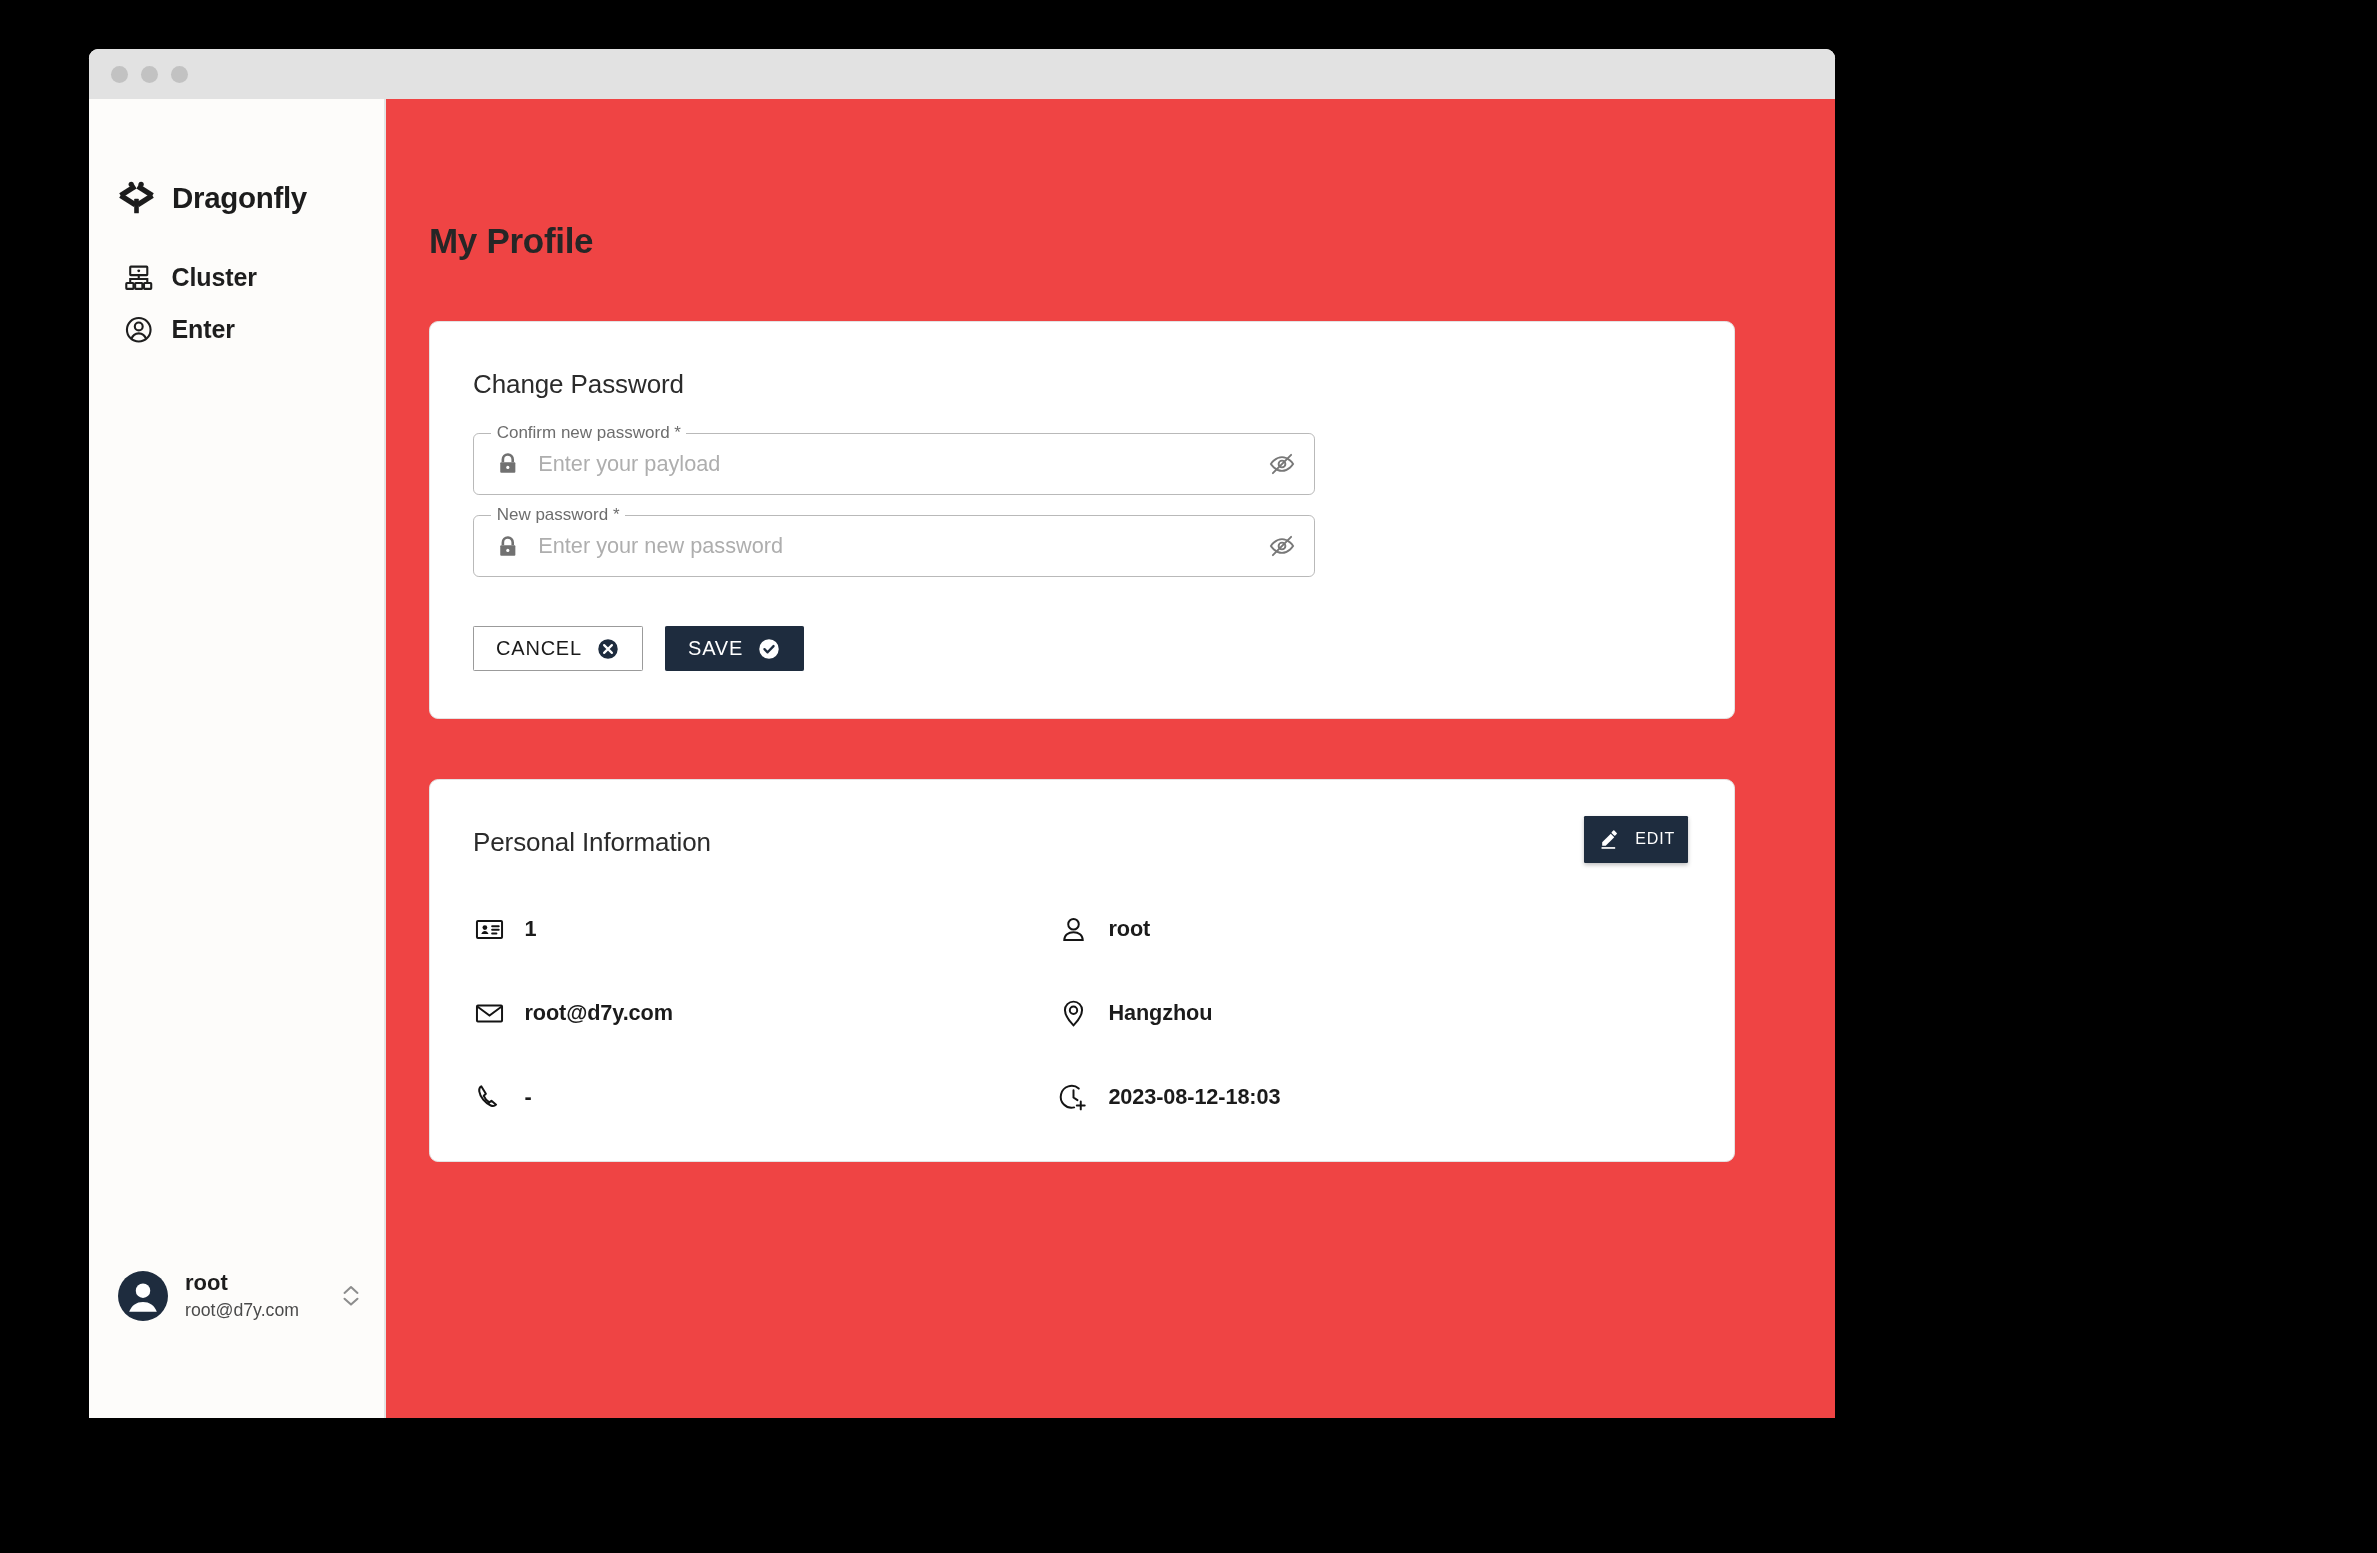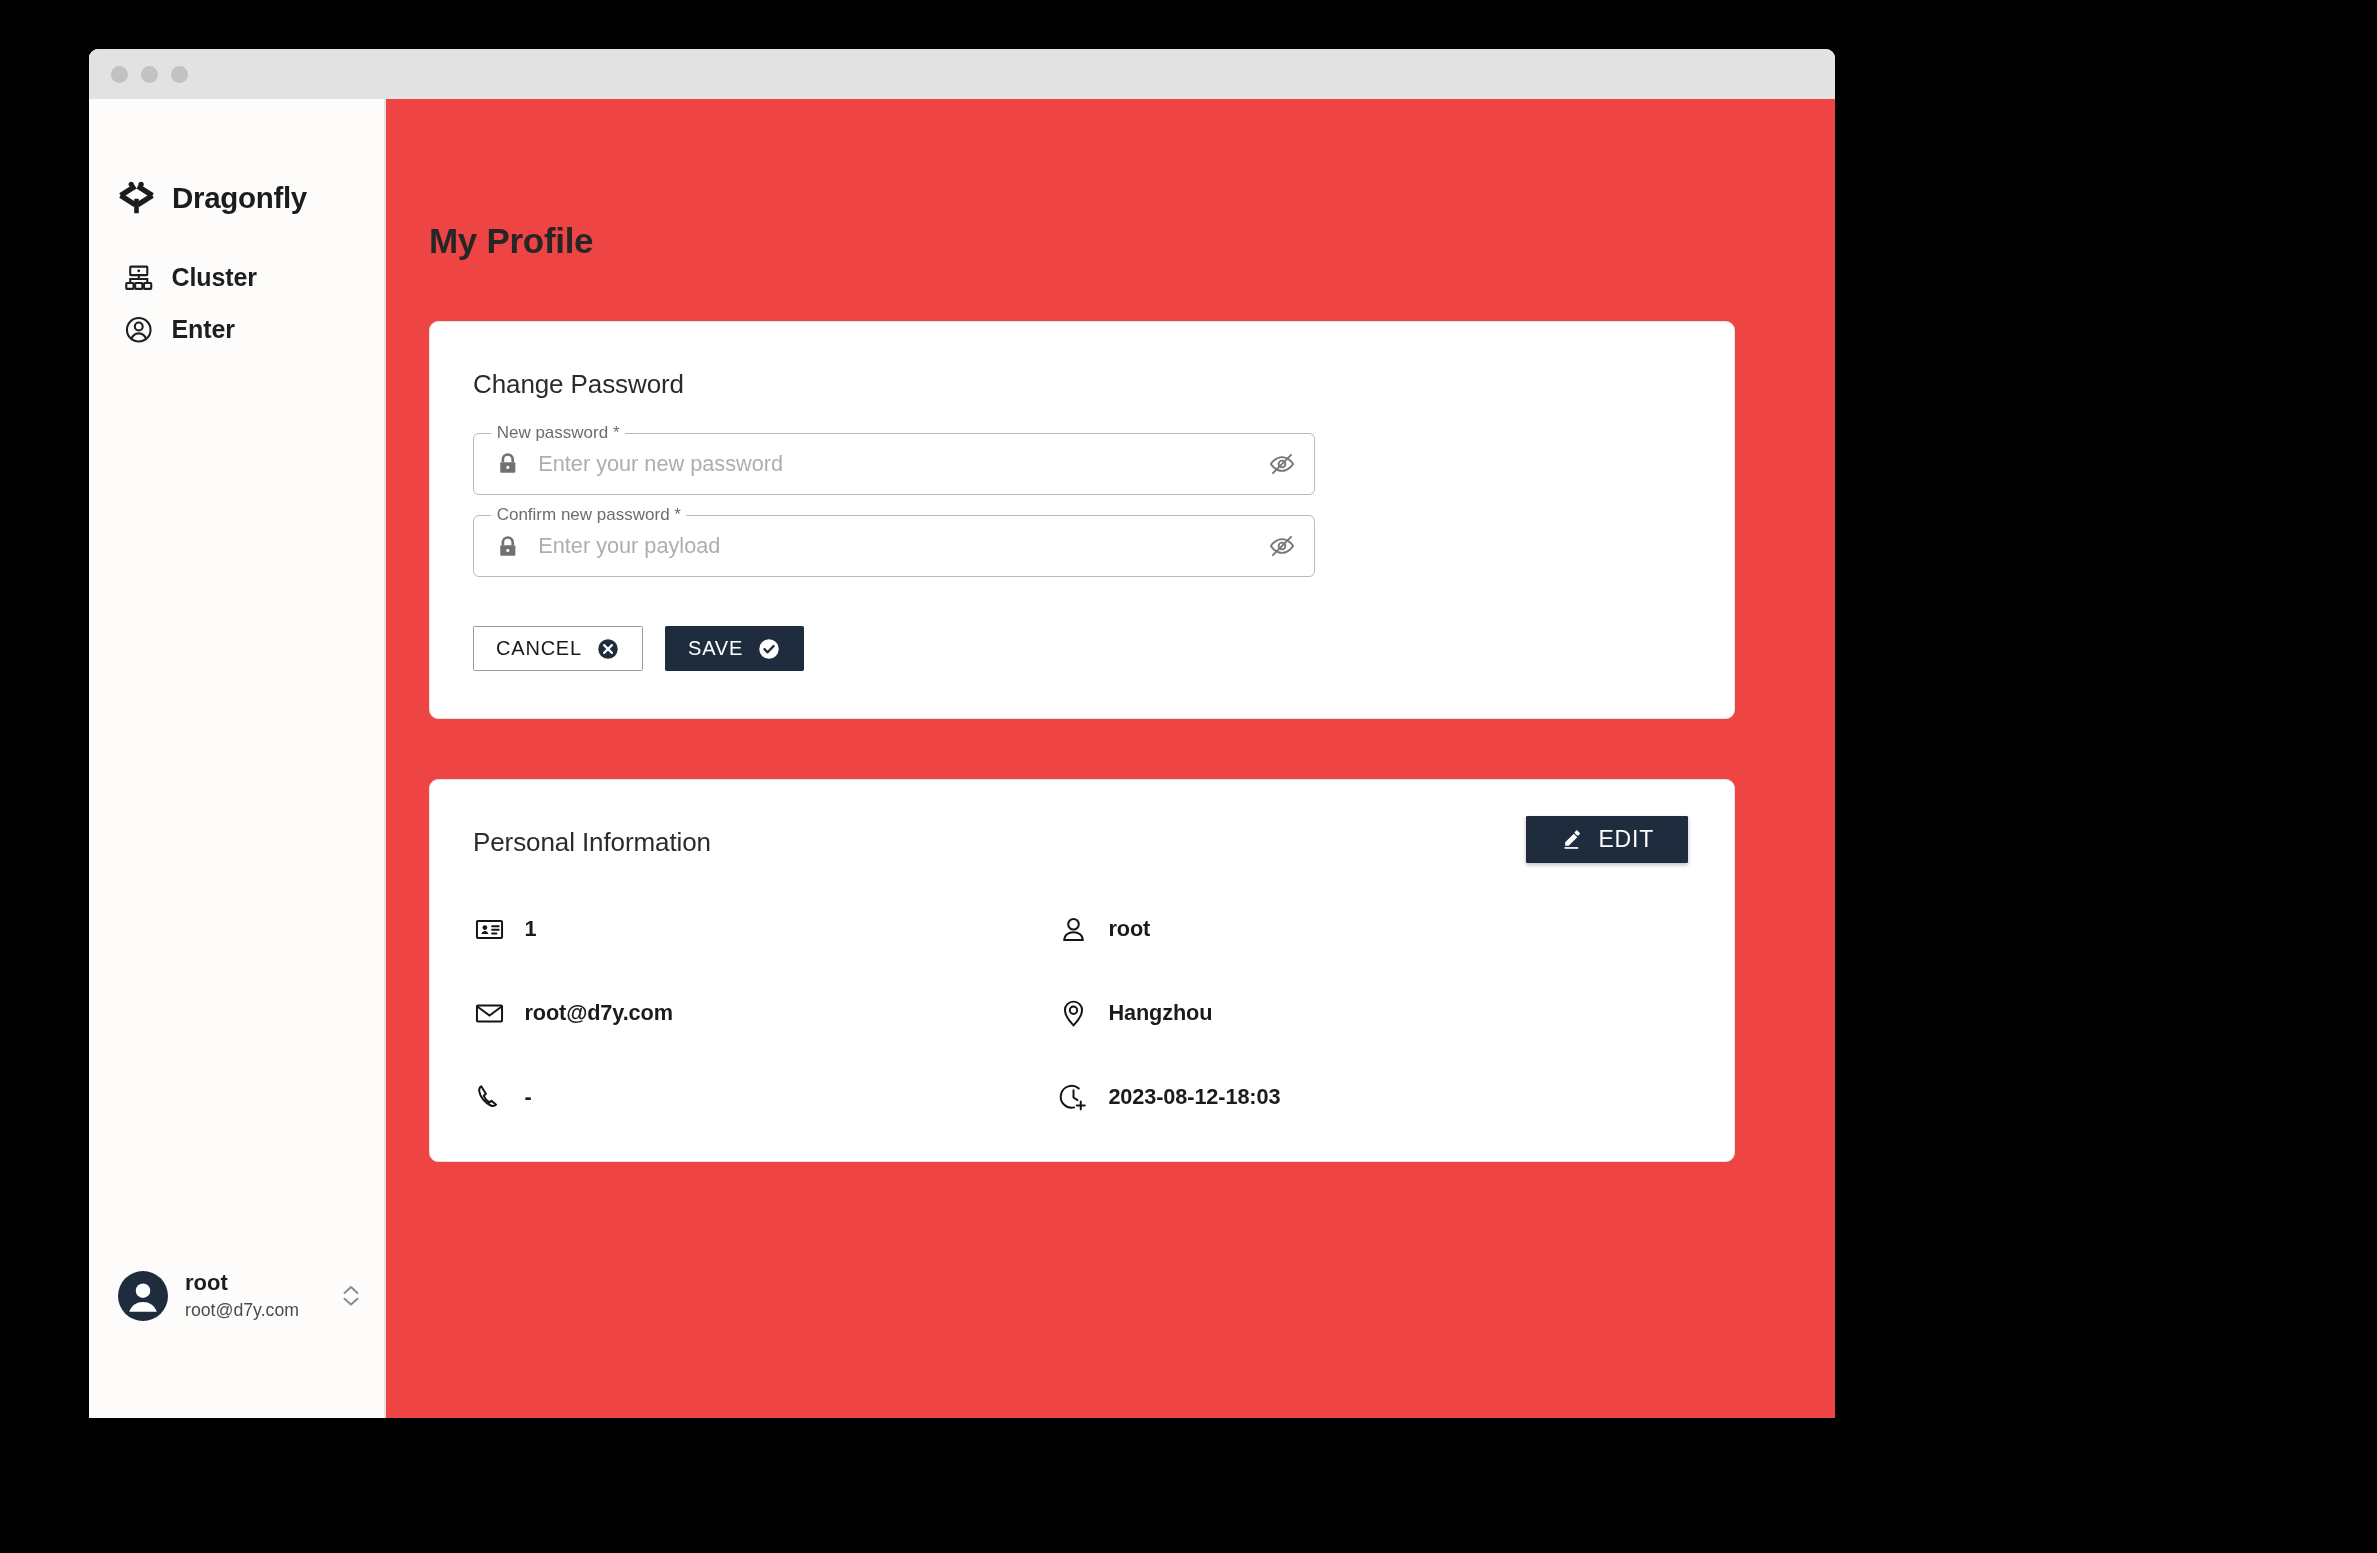--- a/index.html
+++ b/index.html
@@ -222,25 +222,25 @@
   .info-head {
     display: flex;
     align-items: flex-start;
     justify-content: space-between;
   }
   .btn-edit {
     background: #1e2c3e;
     color: #fff;
     border: none;
     height: 47px;
-    padding: 0 34px;
+    padding: 0 13px;
     display: inline-flex;
     align-items: center;
     gap: 14.4px;
-    font-size: 23px;
+    font-size: 16px;
     letter-spacing: 0.8px;
     font-family: "Liberation Sans", sans-serif;
     cursor: pointer;
     box-shadow: 0 2px 4.6px rgba(0,0,0,0.26);
     border-radius: 1.3px;
     margin-top: -11.8px;
   }
 
   .info-grid {
     margin-top: 50px;
@@ -347,20 +347,41 @@
     <main class="main">
 
       <h1 class="page-title">My Profile</h1>
 
       <section class="card">
         <div class="card-inner">
           <div class="card-title">Change Password</div>
 
           <div class="fields">
 
+
+            <div class="field">
+              <span class="field-legend">Confirm new password *</span>
+              <div class="field-box">
+                <span class="field-lead-icon">
+                  <svg viewBox="0 0 42 42" width="27.6" height="27.6" fill="none" stroke="#717171" stroke-width="4">
+                    <path d="M13.5 18.5v-4.2a7.5 7.5 0 0115 0v4.2"></path>
+                    <rect x="9.5" y="18.5" width="23" height="16" rx="1.5" fill="#717171" stroke="none"></rect>
+                    <circle cx="21" cy="26.5" r="2.4" fill="#ffffff" stroke="none"></circle>
+                  </svg>
+                </span>
+                <input class="field-input" type="password" placeholder="Enter your payload" style="">
+                <span class="field-trail-icon">
+                  <svg viewBox="0 0 46 46" width="30" height="30" fill="none" stroke="#787878" stroke-width="2.9">
+                    <path d="M6 23s6.5-10.5 17-10.5S40 23 40 23s-6.5 10.5-17 10.5S6 23 6 23z"></path>
+                    <circle cx="23" cy="23" r="5.2"></circle>
+                    <path d="M9 37L37 9" stroke-linecap="round"></path>
+                  </svg>
+                </span>
+              </div>
+            </div>
 
             <div class="field">
               <span class="field-legend">New password *</span>
               <div class="field-box">
                 <span class="field-lead-icon">
                   <svg viewBox="0 0 42 42" width="27.6" height="27.6" fill="none" stroke="#717171" stroke-width="4">
                     <path d="M13.5 18.5v-4.2a7.5 7.5 0 0115 0v4.2"></path>
                     <rect x="9.5" y="18.5" width="23" height="16" rx="1.5" fill="#717171" stroke="none"></rect>
                     <circle cx="21" cy="26.5" r="2.4" fill="#ffffff" stroke="none"></circle>
                   </svg>
@@ -369,41 +390,20 @@
                 <span class="field-trail-icon">
                   <svg viewBox="0 0 46 46" width="30" height="30" fill="none" stroke="#787878" stroke-width="2.9">
                     <path d="M6 23s6.5-10.5 17-10.5S40 23 40 23s-6.5 10.5-17 10.5S6 23 6 23z"></path>
                     <circle cx="23" cy="23" r="5.2"></circle>
                     <path d="M9 37L37 9" stroke-linecap="round"></path>
                   </svg>
                 </span>
               </div>
             </div>
 
-            <div class="field">
-              <span class="field-legend">Confirm new password *</span>
-              <div class="field-box">
-                <span class="field-lead-icon">
-                  <svg viewBox="0 0 42 42" width="27.6" height="27.6" fill="none" stroke="#717171" stroke-width="4">
-                    <path d="M13.5 18.5v-4.2a7.5 7.5 0 0115 0v4.2"></path>
-                    <rect x="9.5" y="18.5" width="23" height="16" rx="1.5" fill="#717171" stroke="none"></rect>
-                    <circle cx="21" cy="26.5" r="2.4" fill="#ffffff" stroke="none"></circle>
-                  </svg>
-                </span>
-                <input class="field-input" type="password" placeholder="Enter your payload" style="">
-                <span class="field-trail-icon">
-                  <svg viewBox="0 0 46 46" width="30" height="30" fill="none" stroke="#787878" stroke-width="2.9">
-                    <path d="M6 23s6.5-10.5 17-10.5S40 23 40 23s-6.5 10.5-17 10.5S6 23 6 23z"></path>
-                    <circle cx="23" cy="23" r="5.2"></circle>
-                    <path d="M9 37L37 9" stroke-linecap="round"></path>
-                  </svg>
-                </span>
-              </div>
-            </div>
-
           </div>
 
           <div class="actions">
             <button class="btn btn-outline">
               <span>CANCEL</span>
               <span class="btn-ico">
                 <svg viewBox="0 0 37 37" width="24" height="24">
                   <circle cx="18.5" cy="18.5" r="15" fill="#1e2c3e"></circle>
                   <path d="M12.5 12.5l12 12M24.5 12.5l-12 12" stroke="#ffffff" stroke-width="3.4" stroke-linecap="round"></path>
                 </svg>

